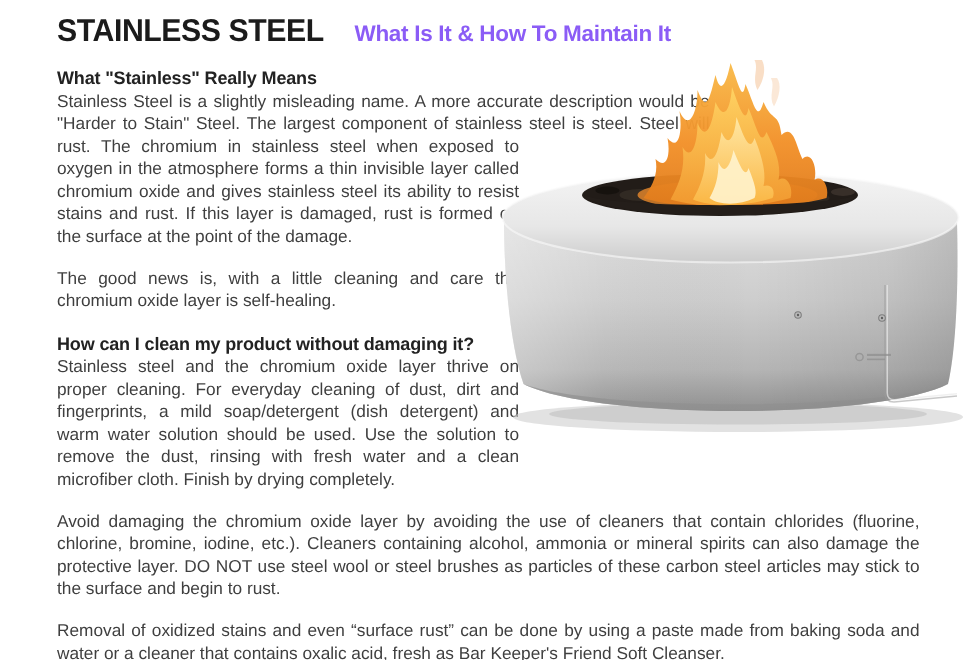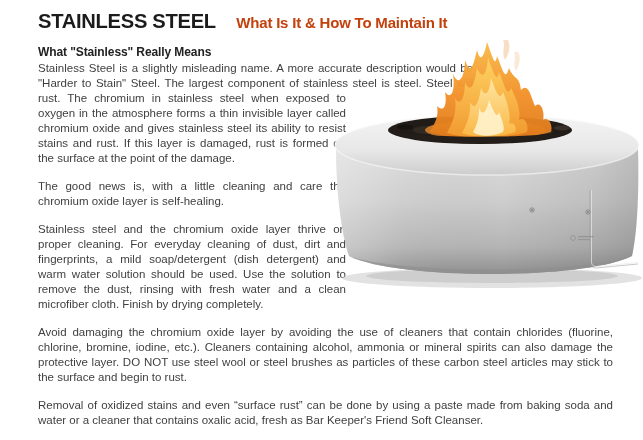--- a/index.html
+++ b/index.html
@@ -13,21 +13,21 @@
 
   
   .title-row { display: flex; align-items: baseline; gap: 13px; margin-bottom: 12px; }
   .main-title {
     font-size: 21px; font-weight: 700; letter-spacing: -0.3px;
     color: #1b1b1b; transform: scaleX(0.96); transform-origin: left;
     white-space: nowrap;
   }
   .sub-title {
     font-size: 15px; font-weight: 700; letter-spacing: -0.2px;
-    color: #c2410c; white-space: nowrap;
+    color: #8b5cf6; white-space: nowrap;
   }
 
   
   .content { position: relative; }
   .sec-heading {
     font-size: 12px; font-weight: 700; color: #222222;
     line-height: 14px; margin: 0 0 2px 0; letter-spacing: -0.1px;
   }
   .content p {
     font-size: 11.5px; line-height: 15px; color: #3f3f3f;
@@ -151,18 +151,19 @@
         </g>
 
         <path d="M81,92 C100,110 248,110 265,92 C240,101 106,101 81,92 Z" fill="#241e1a"></path>
       </svg>
     </figure>
 
     <h2 class="sec-heading">What "Stainless" Really Means</h2>
     <p>Stainless Steel is a slightly misleading name. A more accurate description would be "Harder to Stain" Steel. The largest component of stainless steel is steel. Steel will rust. The chromium in stainless steel when exposed to oxygen in the atmosphere forms a thin invisible layer called chromium oxide and gives stainless steel its ability to resist stains and rust. If this layer is damaged, rust is formed on the surface at the point of the damage.</p>
     <p>The good news is, with a little cleaning and care the chromium oxide layer is self-healing.</p>
 
+    <h2 class="sec-heading">How can I clean my product without damaging it?</h2>
     <p>Stainless steel and the chromium oxide layer thrive on proper cleaning. For everyday cleaning of dust, dirt and fingerprints, a mild soap/detergent (dish detergent) and warm water solution should be used. Use the solution to remove the dust, rinsing with fresh water and a clean microfiber cloth. Finish by drying completely.</p>
     <p>Avoid damaging the chromium oxide layer by avoiding the use of cleaners that contain chlorides (fluorine, chlorine, bromine, iodine, etc.). Cleaners containing alcohol, ammonia or mineral spirits can also damage the protective layer. DO NOT use steel wool or steel brushes as particles of these carbon steel articles may stick to the surface and begin to rust.</p>
     <p class="last">Removal of oxidized stains and even “surface rust” can be done by using a paste made from baking soda and water or a cleaner that contains oxalic acid, fresh as Bar Keeper's Friend Soft Cleanser.</p>
 
   </div>
 </div>
 
 </body></html>

